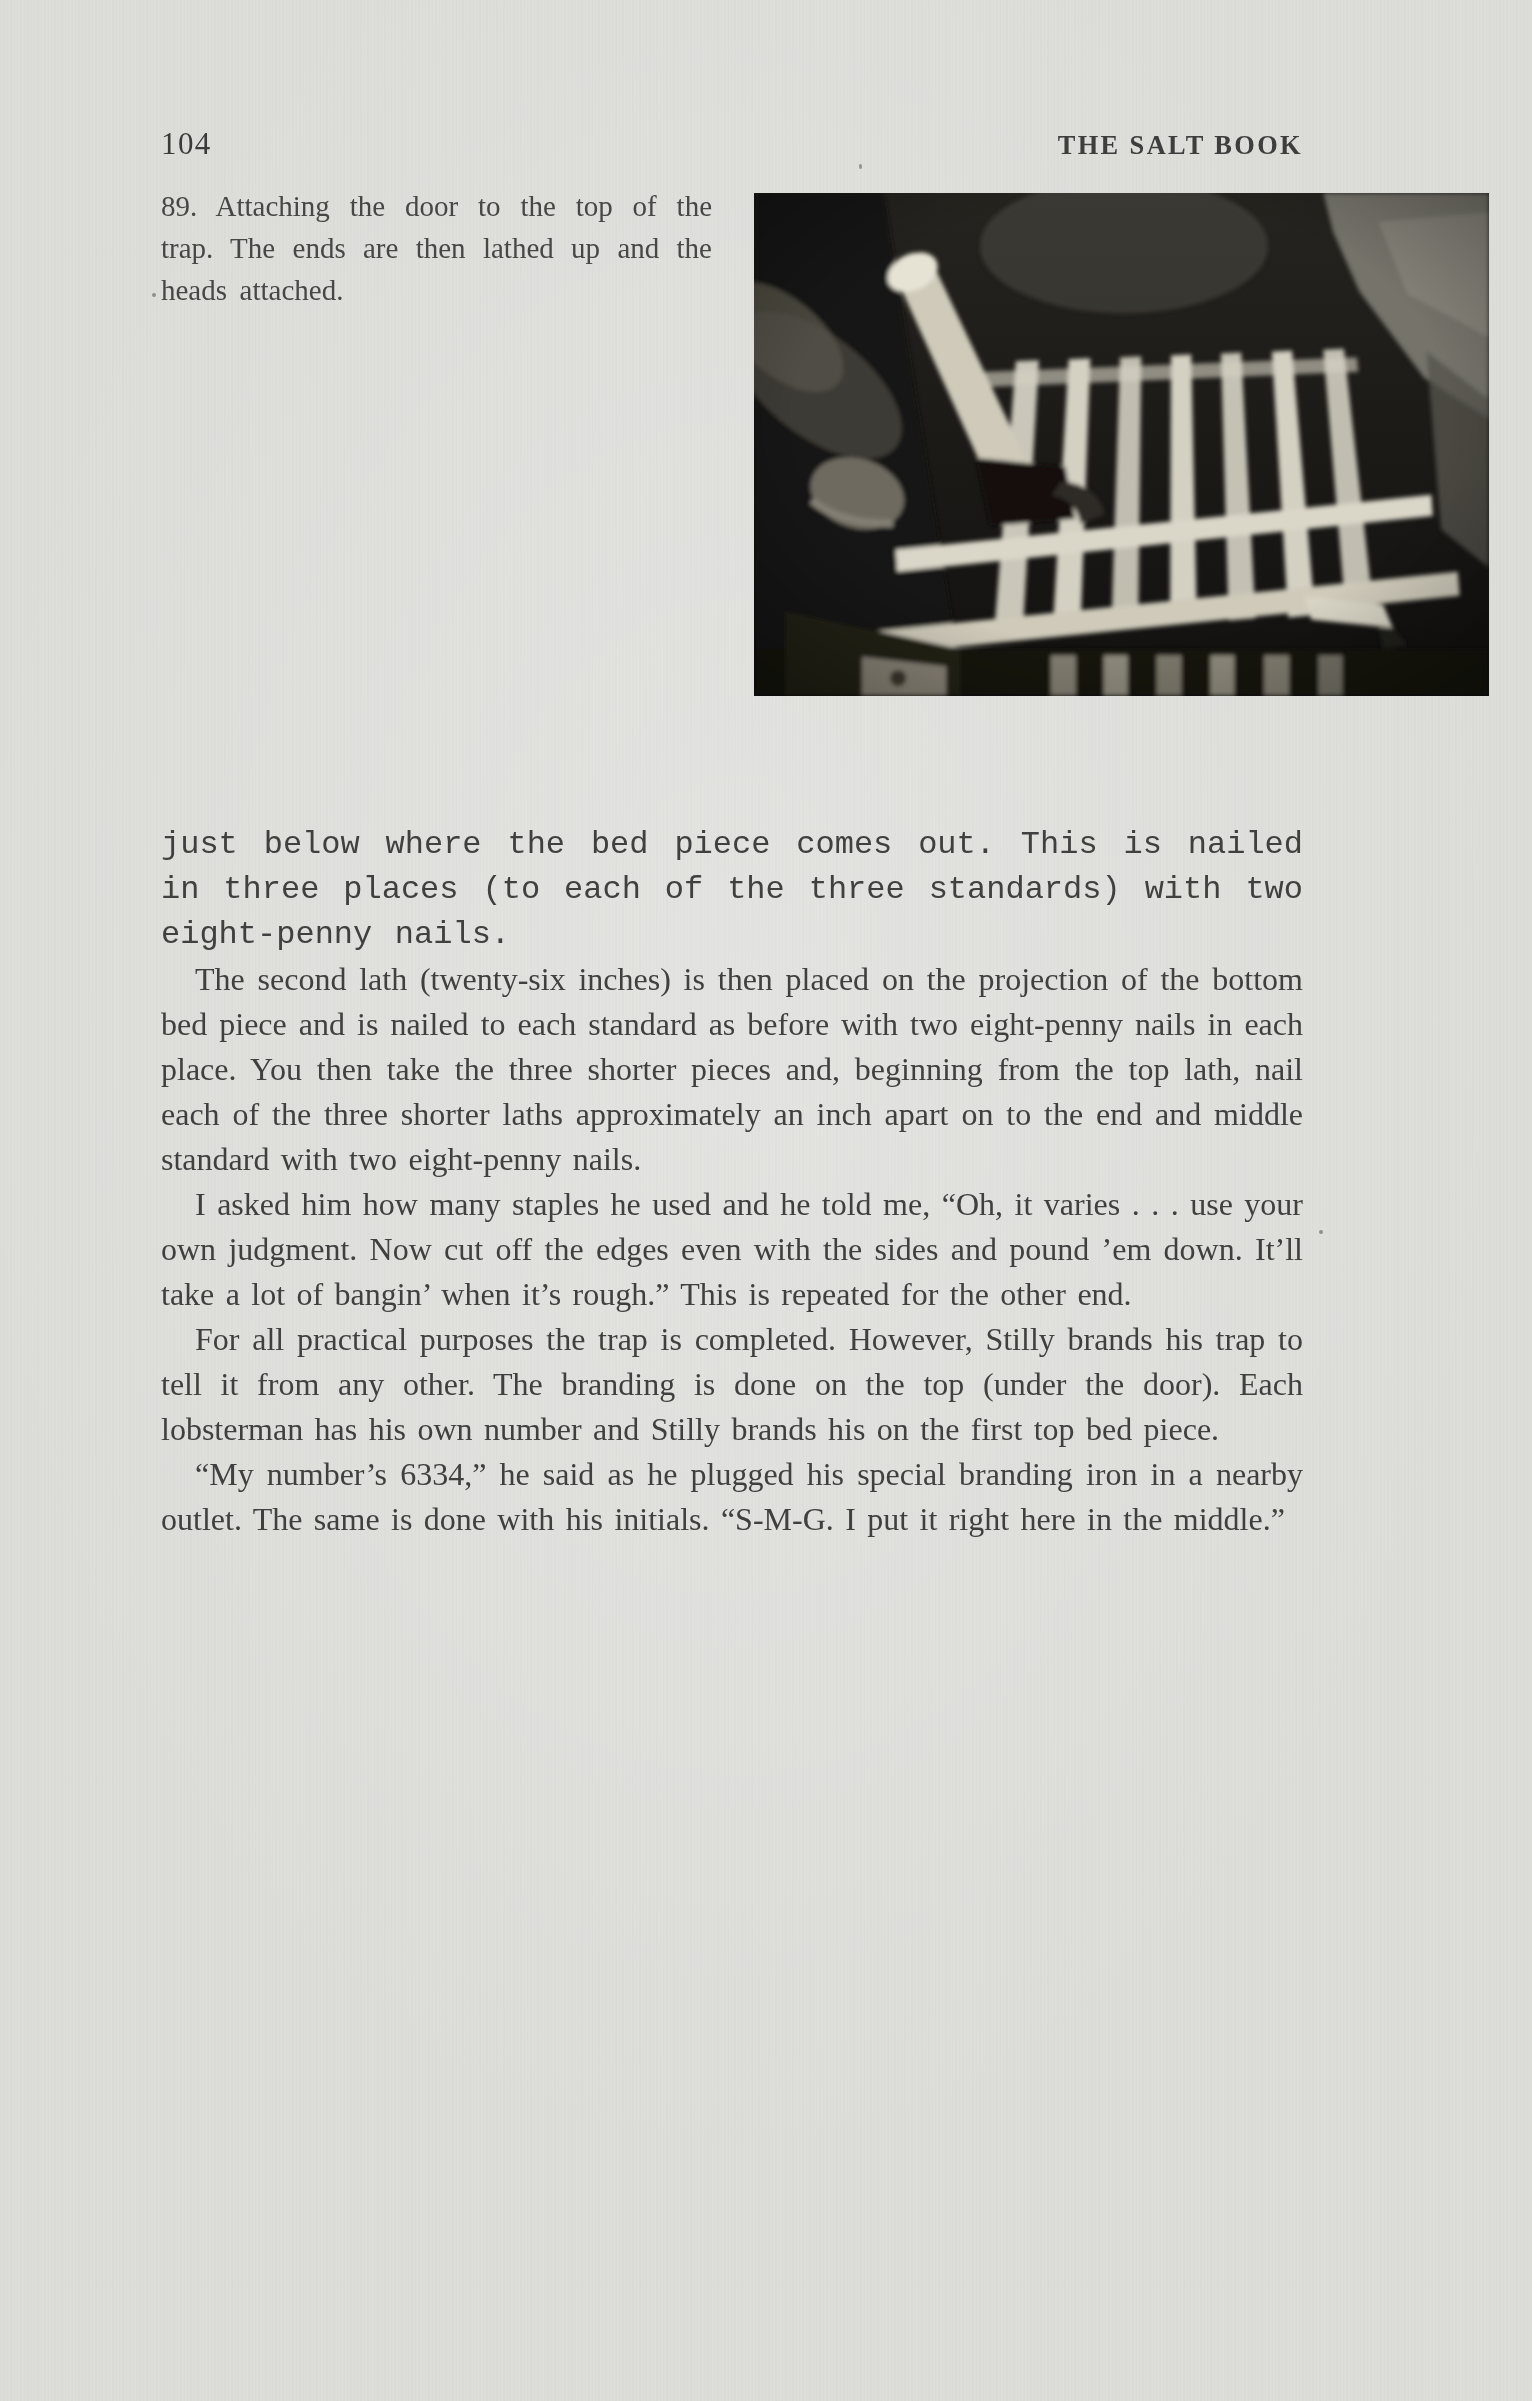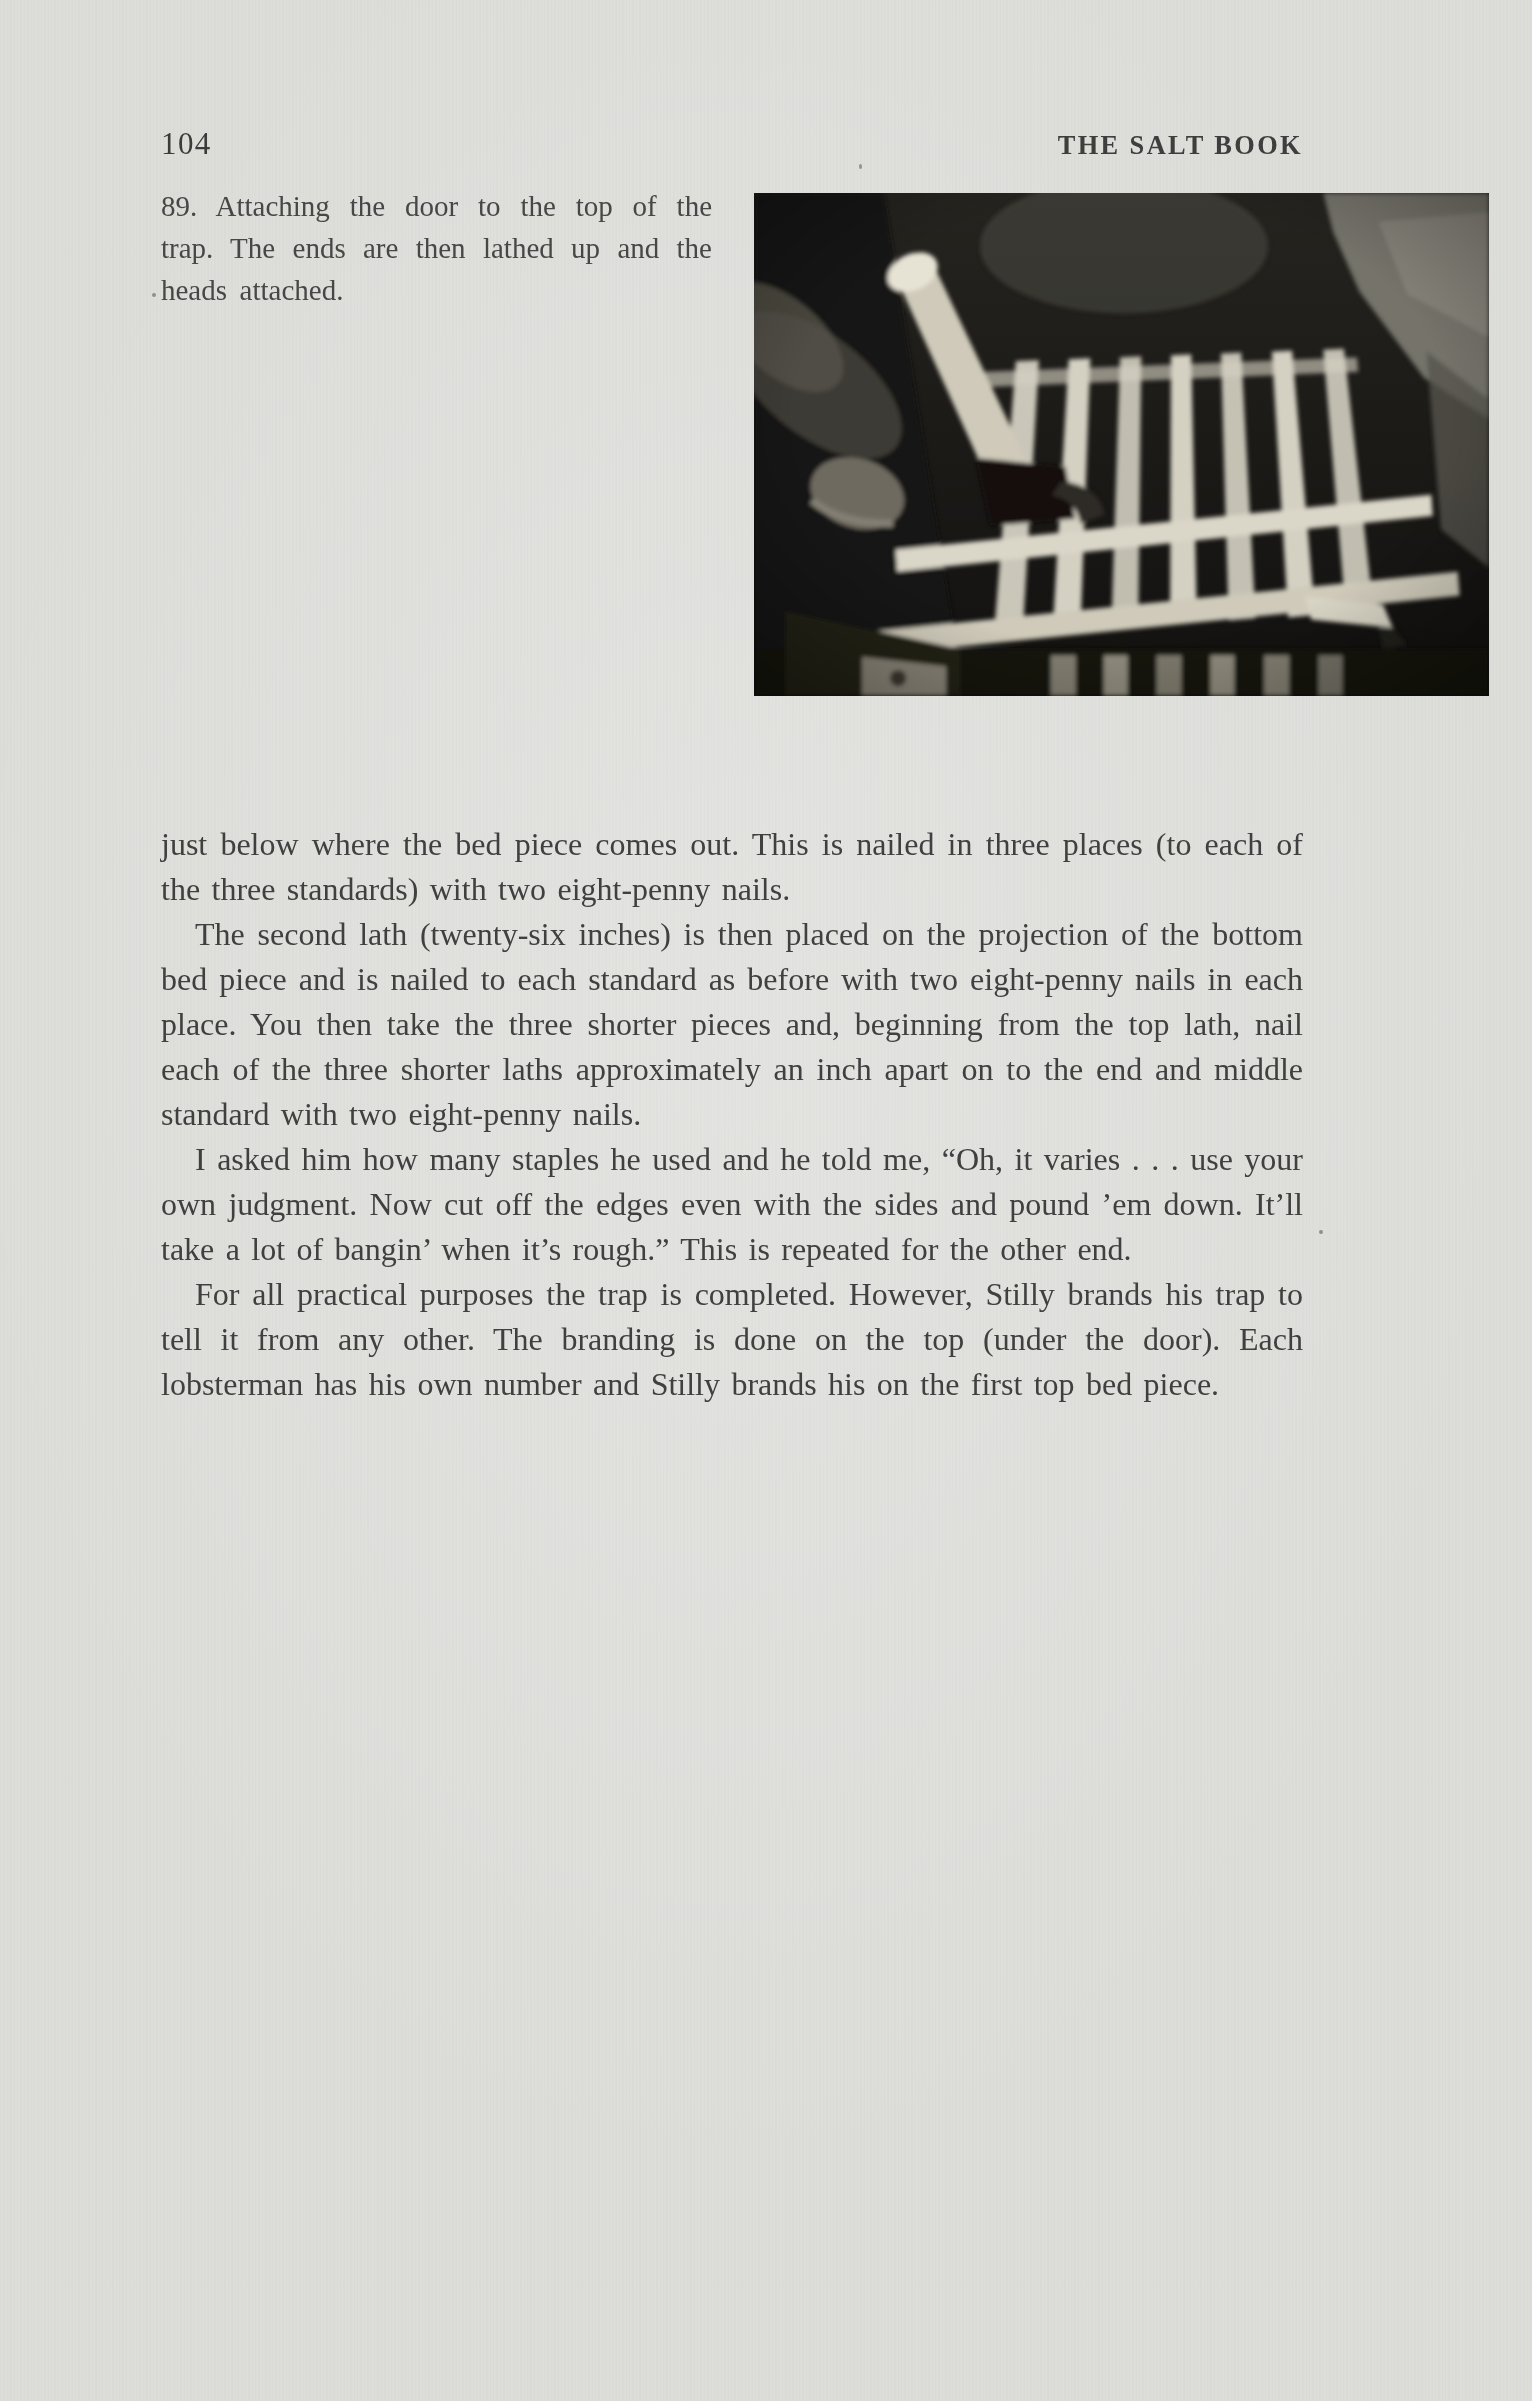--- a/index.html
+++ b/index.html
@@ -33,21 +33,21 @@
     position: absolute; left: 754px; top: 193px; width: 735px; height: 503px;
     margin: 0; padding: 0;
   }
   .photo svg { display: block; width: 100%; height: 100%; }
   .bodytext {
     position: absolute; left: 161px; top: 822px; width: 1142px;
     font-size: 32px; line-height: 45px; color: #404040;
     text-align: justify; word-spacing: 3.4px;
   }
   .bodytext p { margin: 0; text-indent: 34px; }
-  .bodytext p:first-child { text-indent: 0; }
+  .bodytext p:first-child { text-indent: 0; font-family: Liberation Mono, monospace; }
   .speck { position: absolute; border-radius: 50%; background: rgba(75,82,74,0.55); }
   .speck.s1 { left: 152px; top: 293px;  width: 4.3px;  height: 4.3px; }
   .speck.s2 { left: 1319px; top: 1230px; width: 3.8px; height: 3.8px; }
   .speck.s3 { left: 859px; top: 164px; width: 3.4px; height: 4.8px; background: rgba(60,64,58,0.45); }
 </style>
 </head>
 <body>
 
 <div class="paper-texture"></div>
 
@@ -136,18 +136,19 @@
 
     <rect x="0" y="0" width="1530" height="1047" fill="url(#vig)"></rect>
   </svg>
 </figure>
 
 <div class="bodytext">
   <p>just below where the bed piece comes out. This is nailed in three places (to each of the three standards) with two eight-penny nails.</p>
   <p>The second lath (twenty-six inches) is then placed on the projection of the bottom bed piece and is nailed to each standard as before with two eight-penny nails in each place. You then take the three shorter pieces and, beginning from the top lath, nail each of the three shorter laths approximately an inch apart on to the end and middle standard with two eight-penny nails.</p>
   <p>I asked him how many staples he used and he told me, “Oh, it varies . . . use your own judgment. Now cut off the edges even with the sides and pound ’em down. It’ll take a lot of bangin’ when it’s rough.” This is repeated for the other end.</p>
   <p>For all practical purposes the trap is completed. However, Stilly brands his trap to tell it from any other. The branding is done on the top (under the door). Each lobsterman has his own number and Stilly brands his on the first top bed piece.</p>
+  <p>“My number’s 6334,” he said as he plugged his special branding iron in a nearby outlet. The same is done with his initials. “S-M-G. I put it right here in the middle.”</p>
 </div>
 
 <span class="speck s1"></span>
 <span class="speck s2"></span>
 <span class="speck s3"></span>
 
 
 </body></html>

